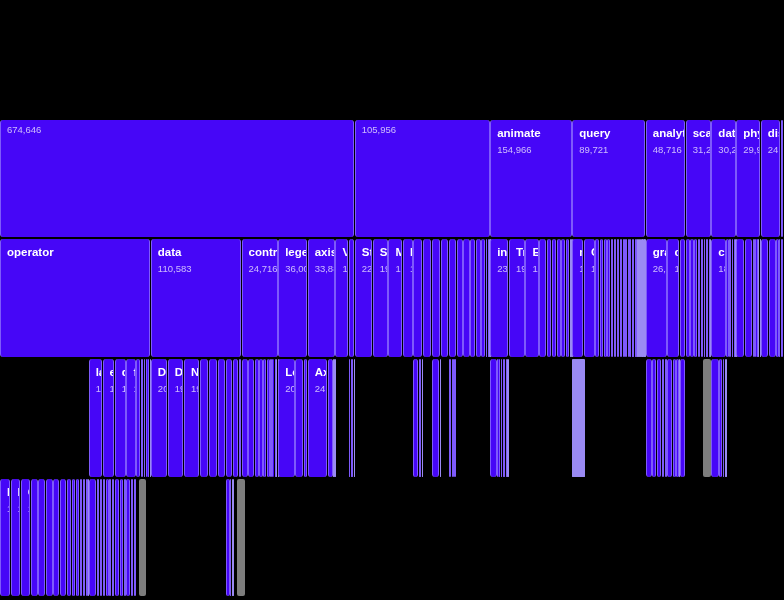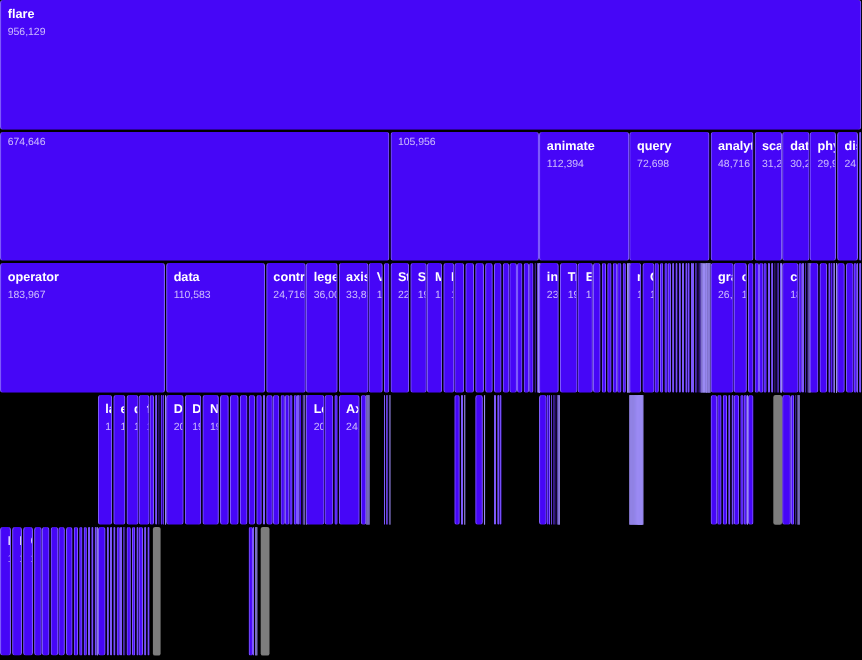--- a/index.html
+++ b/index.html
@@ -13,30 +13,25 @@
   .cell .nm{color:#fff;font-size:11.5px;font-weight:bold;line-height:13px;
             padding:7px 0 0 6px;white-space:nowrap;overflow:hidden;}
   .cell .vl{color:rgba(255,255,255,.72);font-size:9.5px;line-height:11px;
             padding:4px 0 0 6px;white-space:nowrap;overflow:hidden;}
   .graybar{position:absolute;background:#7d7d7d;border-radius:2px;}
 </style>
 </head>
 <body>
 
 <div id="stage">
-    <div class="cell b" style="left: 0px; top: 0px; width: 783.4px; height: 117.5px;">
-      <div class="nm">flare</div>
-      <div class="vl">956,129</div>
-    </div>
     <div class="cell b" style="left: 0px; top: 119.7px; width: 354.14px; height: 117.5px;">
       <div class="vl">674,646</div>
     </div>
     <div class="cell b" style="left: 0px; top: 239.4px; width: 150.25px; height: 117.5px;">
       <div class="nm">operator</div>
-      <div class="vl">183,967</div>
     </div>
     <div class="cell b" style="left: 0px; top: 478.8px; width: 9.95px; height: 117.5px;">
       <div class="nm">NodeLinkTreeLayout</div>
       <div class="vl">12,870</div>
     </div>
     <div class="cell b" style="left: 10.55px; top: 478.8px; width: 9.53px; height: 117.5px;">
       <div class="nm">RadialTreeLayout</div>
       <div class="vl">12,348</div>
     </div>
     <div class="cell b" style="left: 20.68px; top: 478.8px; width: 9.34px; height: 117.5px;">
@@ -228,21 +223,21 @@
     <div class="cell b" style="left: 470.16px; top: 239.4px; width: 5.05px; height: 117.5px;"></div>
     <div class="cell b" style="left: 475.8px; top: 239.4px; width: 4.78px; height: 117.5px;"></div>
     <div class="cell b" style="left: 481.18px; top: 239.4px; width: 3.96px; height: 117.5px;"></div>
     <div class="cell m" style="left: 485.74px; top: 239.4px; width: 1.31px; height: 117.5px;"></div>
     <div class="cell m" style="left: 487.64px; top: 239.4px; width: 0.62px; height: 117.5px;"></div>
     <div class="cell t" style="left: 488.86px; top: 239.4px; width: 0.6px; height: 117.5px;"></div>
     <div class="cell t" style="left: 489.58px; top: 239.4px; width: 0.6px; height: 117.5px;"></div>
     <div class="cell t" style="left: 489.89px; top: 239.4px; width: 0.6px; height: 117.5px;"></div>
     <div class="cell b" style="left: 490.17px; top: 119.7px; width: 81.42px; height: 117.5px;">
       <div class="nm">animate</div>
-      <div class="vl">112,394</div>
+      <div class="vl">154,966</div>
     </div>
     <div class="cell b" style="left: 490.17px; top: 239.4px; width: 18.33px; height: 117.5px;">
       <div class="nm">interpolate</div>
       <div class="vl">23,081</div>
     </div>
     <div class="cell b" style="left: 490.17px; top: 359.1px; width: 6.57px; height: 117.5px;"></div>
     <div class="cell m" style="left: 497.34px; top: 359.1px; width: 1.21px; height: 117.5px;"></div>
     <div class="cell m" style="left: 499.15px; top: 359.1px; width: 1.08px; height: 117.5px;"></div>
     <div class="cell m" style="left: 500.82px; top: 359.1px; width: 1.07px; height: 117.5px;"></div>
     <div class="cell m" style="left: 502.5px; top: 359.1px; width: 1.03px; height: 117.5px;"></div>
@@ -262,21 +257,21 @@
     <div class="cell b" style="left: 546.97px; top: 239.4px; width: 4.32px; height: 117.5px;"></div>
     <div class="cell b" style="left: 551.89px; top: 239.4px; width: 4.19px; height: 117.5px;"></div>
     <div class="cell b" style="left: 556.68px; top: 239.4px; width: 3.99px; height: 117.5px;"></div>
     <div class="cell b" style="left: 561.27px; top: 239.4px; width: 3.94px; height: 117.5px;"></div>
     <div class="cell b" style="left: 565.8px; top: 239.4px; width: 3.64px; height: 117.5px;"></div>
     <div class="cell t" style="left: 570.05px; top: 239.4px; width: 0.6px; height: 117.5px;"></div>
     <div class="cell t" style="left: 570.96px; top: 239.4px; width: 0.6px; height: 117.5px;"></div>
     <div class="cell t" style="left: 571.82px; top: 239.4px; width: 0.6px; height: 117.5px;"></div>
     <div class="cell b" style="left: 572.19px; top: 119.7px; width: 72.97px; height: 117.5px;">
       <div class="nm">query</div>
-      <div class="vl">72,698</div>
+      <div class="vl">89,721</div>
     </div>
     <div class="cell b" style="left: 572.19px; top: 239.4px; width: 11.15px; height: 117.5px;">
       <div class="nm">methods</div>
       <div class="vl">14,326</div>
     </div>
     <div class="cell t" style="left: 572.19px; top: 359.1px; width: 0.6px; height: 117.5px;"></div>
     <div class="cell t" style="left: 572.82px; top: 359.1px; width: 0.6px; height: 117.5px;"></div>
     <div class="cell t" style="left: 573.43px; top: 359.1px; width: 0.6px; height: 117.5px;"></div>
     <div class="cell t" style="left: 573.94px; top: 359.1px; width: 0.6px; height: 117.5px;"></div>
     <div class="cell t" style="left: 574.45px; top: 359.1px; width: 0.6px; height: 117.5px;"></div>

